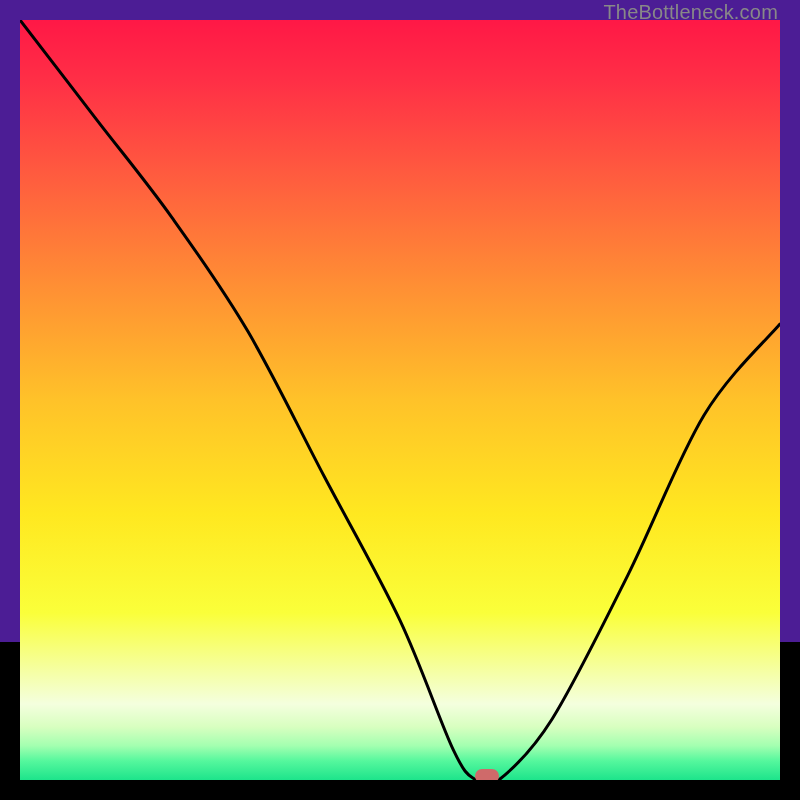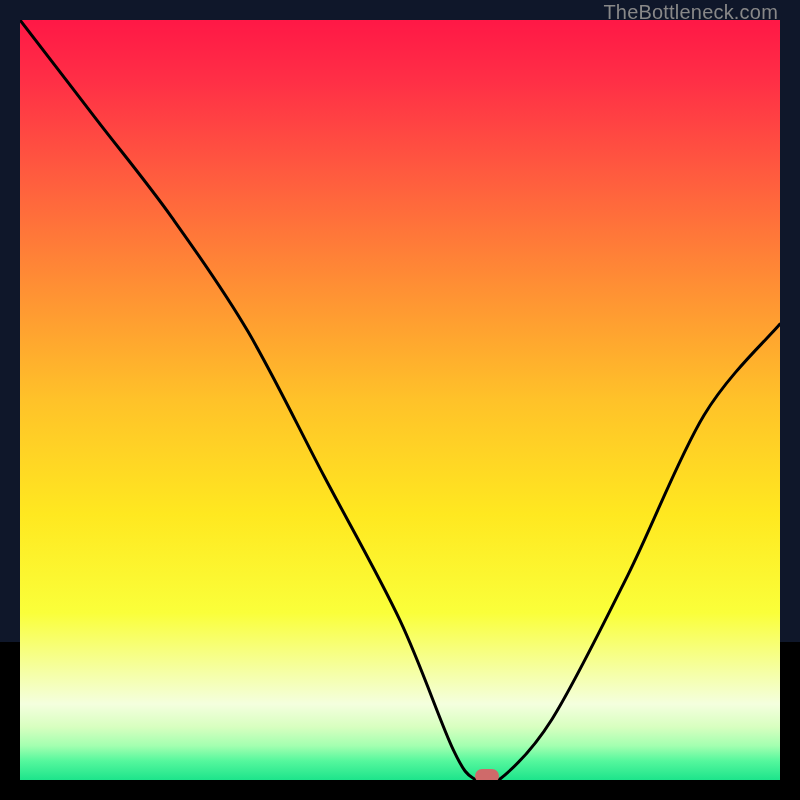--- a/index.html
+++ b/index.html
@@ -8,21 +8,21 @@
     width: 800px;
     height: 800px;
     background: #000;
     overflow: hidden;
     font-family: Arial, Helvetica, sans-serif;
   }
   .frame {
     position: relative;
     width: 800px;
     height: 642px;
-    background: #0f172a;
+    background: #4c1d95;
   }
   .plot-area {
     position: absolute;
     left: 20px;
     top: 20px;
     width: 760px;
     height: 760px;
     overflow: hidden;
   }
   .gradient-bg {

